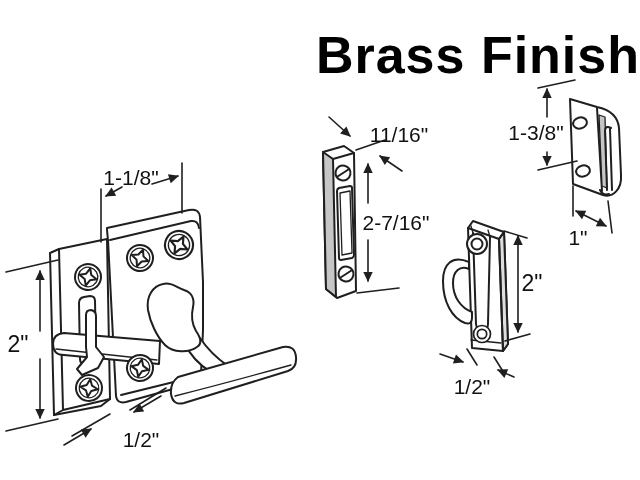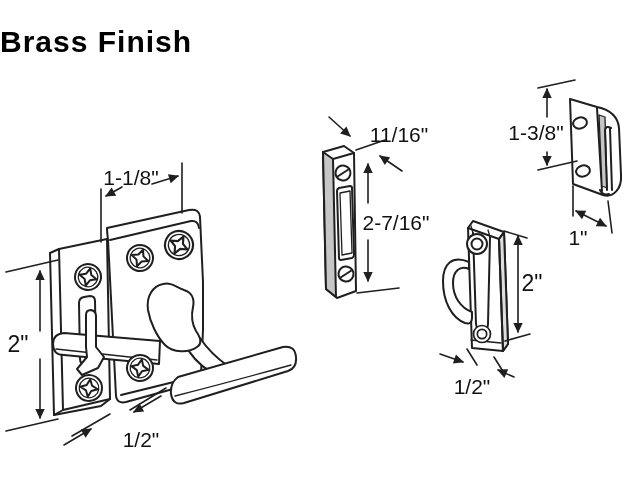--- a/index.html
+++ b/index.html
@@ -1,20 +1,20 @@
 <!DOCTYPE html>
 <html style="--bg: #ffffff; --line: #1f1f1f; --shade: #c6c6c6; --shade_light: #dedede; --text: #111111;"><head>
 <meta charset="utf-8">
 <style>
   :root { --bg:#ffffff; --line:#1f1f1f; --shade:#c6c6c6; --shade_light:#dedede; --text:#111111; }
   html,body{margin:0;padding:0;}
   body{width:640px;height:480px;background:var(--bg);font-family:"Liberation Sans",sans-serif;position:relative;overflow:hidden;}
   .stage{position:absolute;left:0;top:0;width:640px;height:480px;}
-  h1.title{position:absolute;top:25px;left:0;right:0;margin:0;text-align:left;
-           font-size:30px;font-weight:700;color:#000;letter-spacing:1px;}
+  h1.title{position:absolute;top:25px;left:0;right:0;margin:0;text-align:right;
+           font-size:52px;font-weight:700;color:#000;letter-spacing:1px;}
   svg{position:absolute;left:0;top:0;}
   .ink{stroke:var(--line);stroke-width:2;fill:none;stroke-linejoin:round;stroke-linecap:round;}
   .face{fill:var(--bg);}
   .shade{fill:var(--shade);}
   .shadelight{fill:var(--shade_light);}
   .thin{stroke-width:1.3;}
   .dim{stroke:var(--line);stroke-width:1.6;fill:none;stroke-linecap:round;}
   text.dimlabel{font-size:21px;fill:var(--text);}
   text.big{font-size:23px;}
   #arr path{fill:var(--line);stroke:none;}

